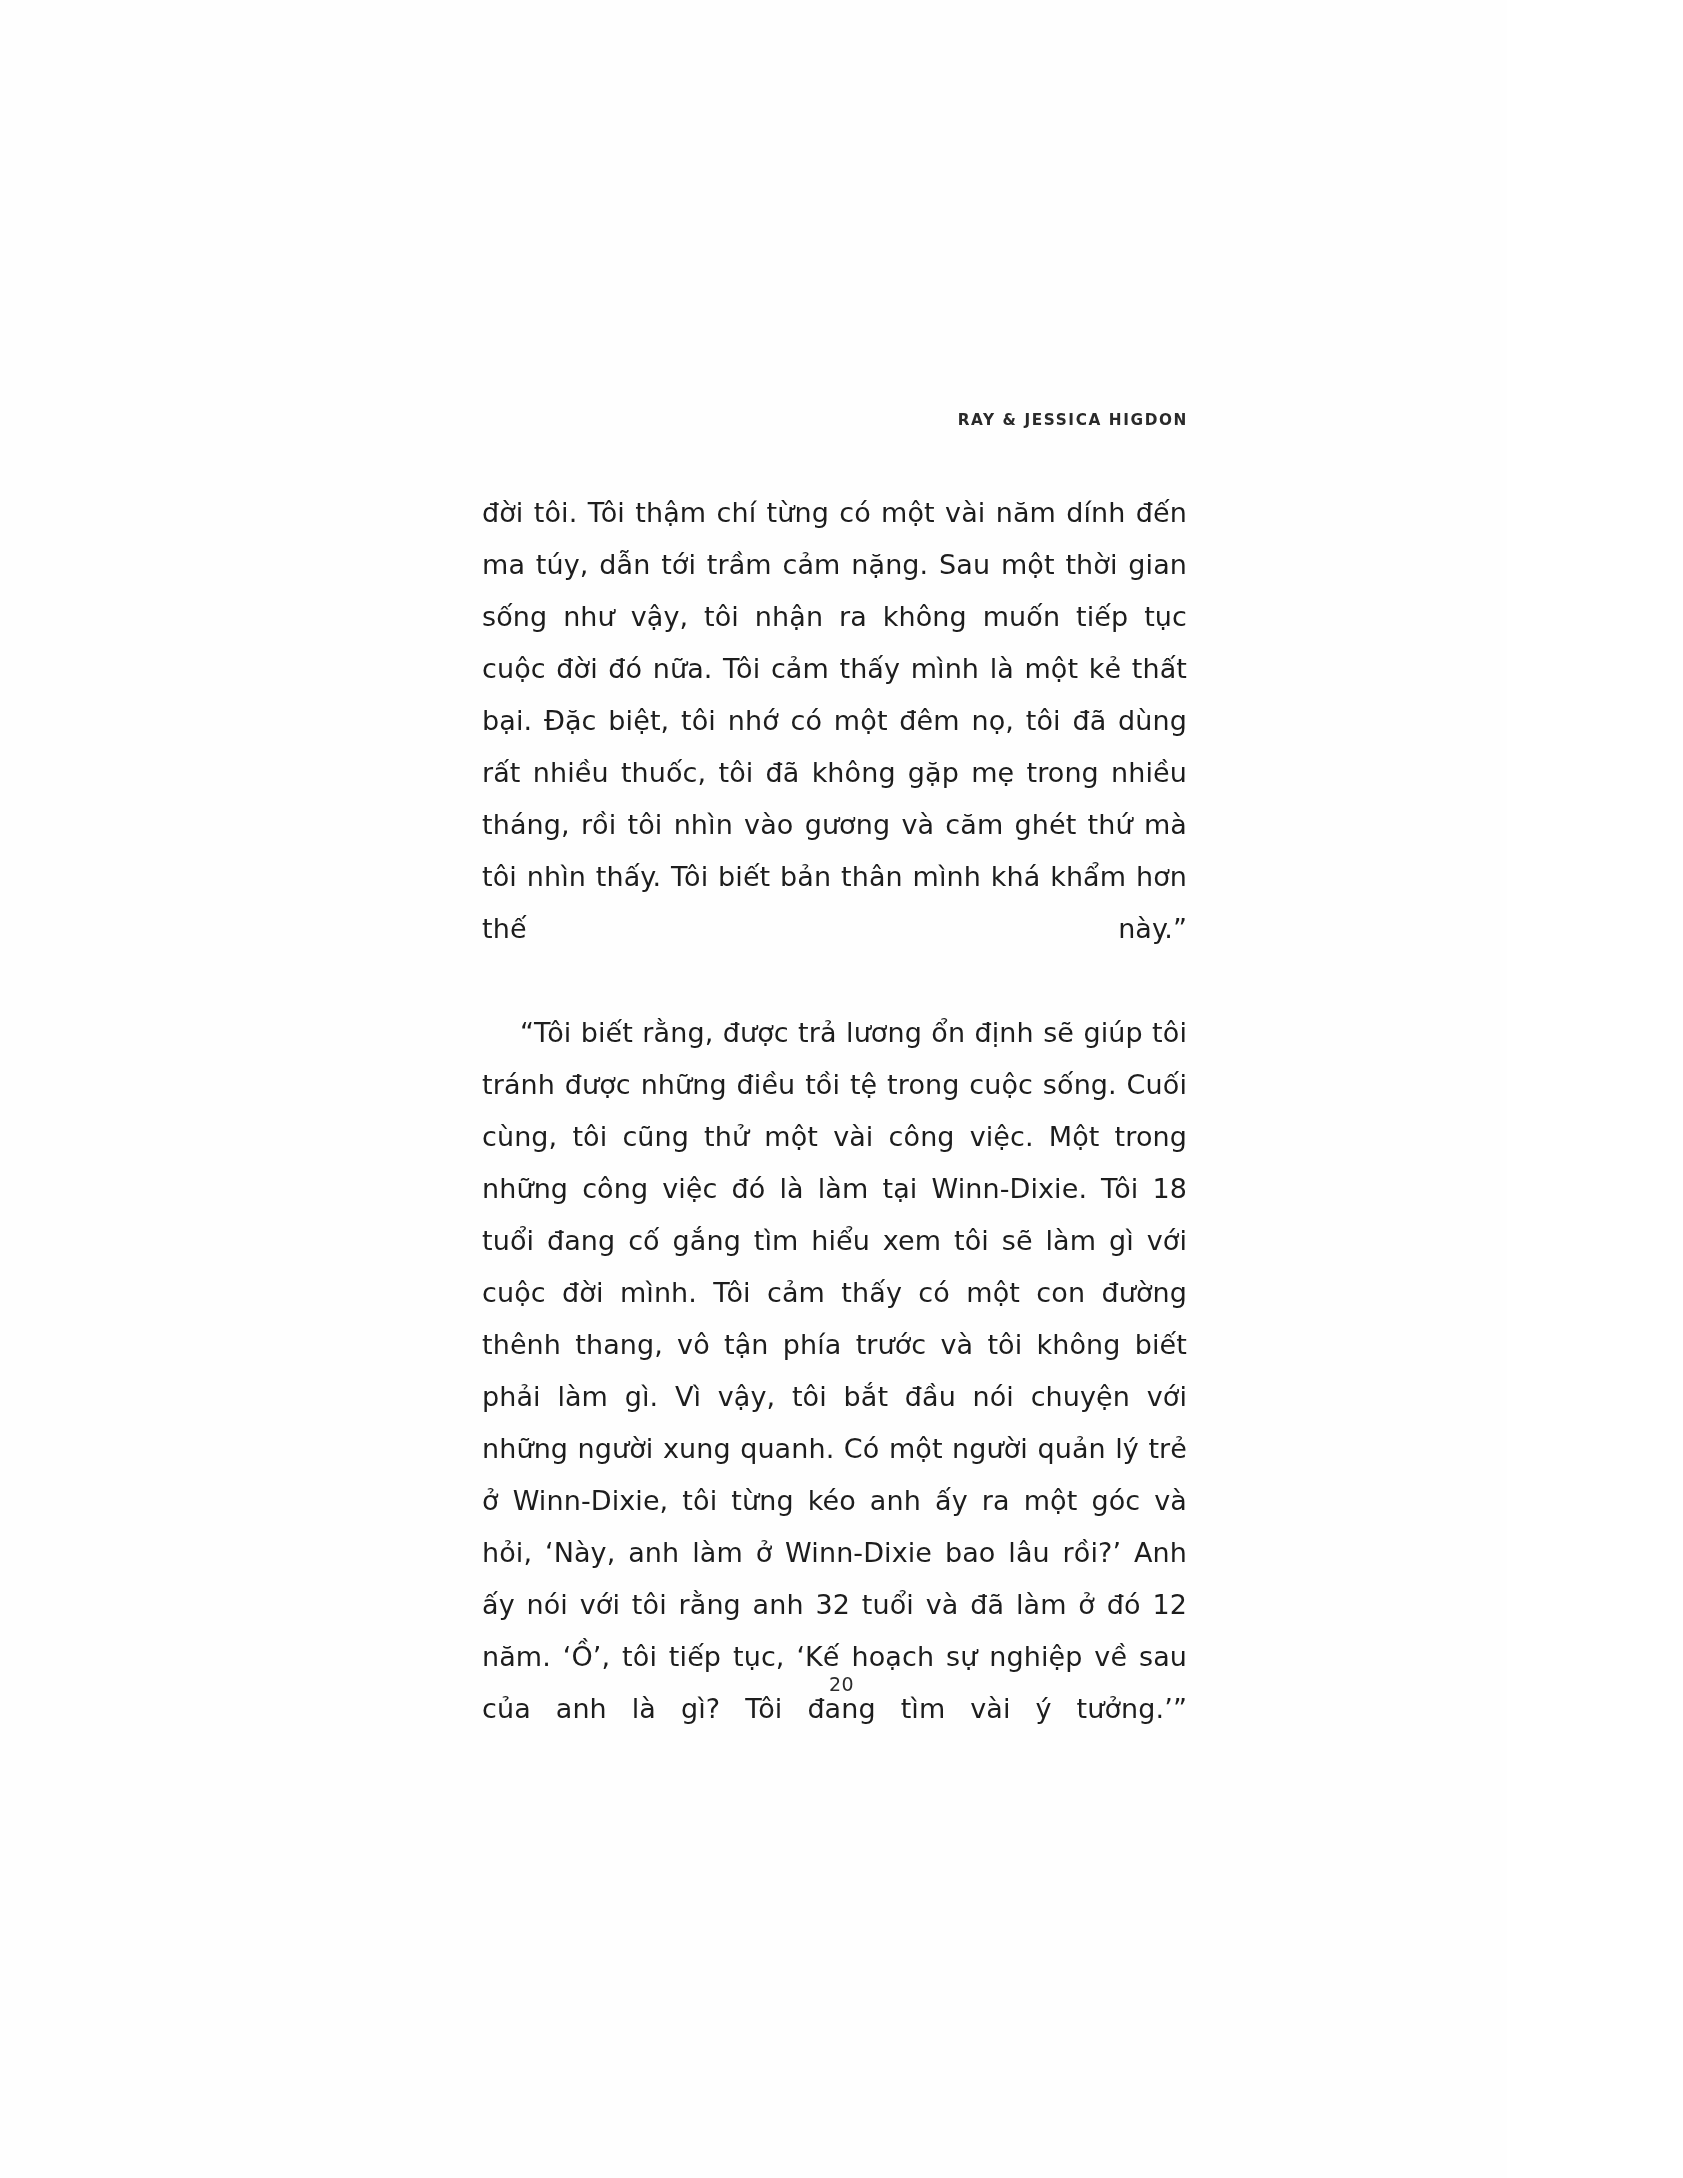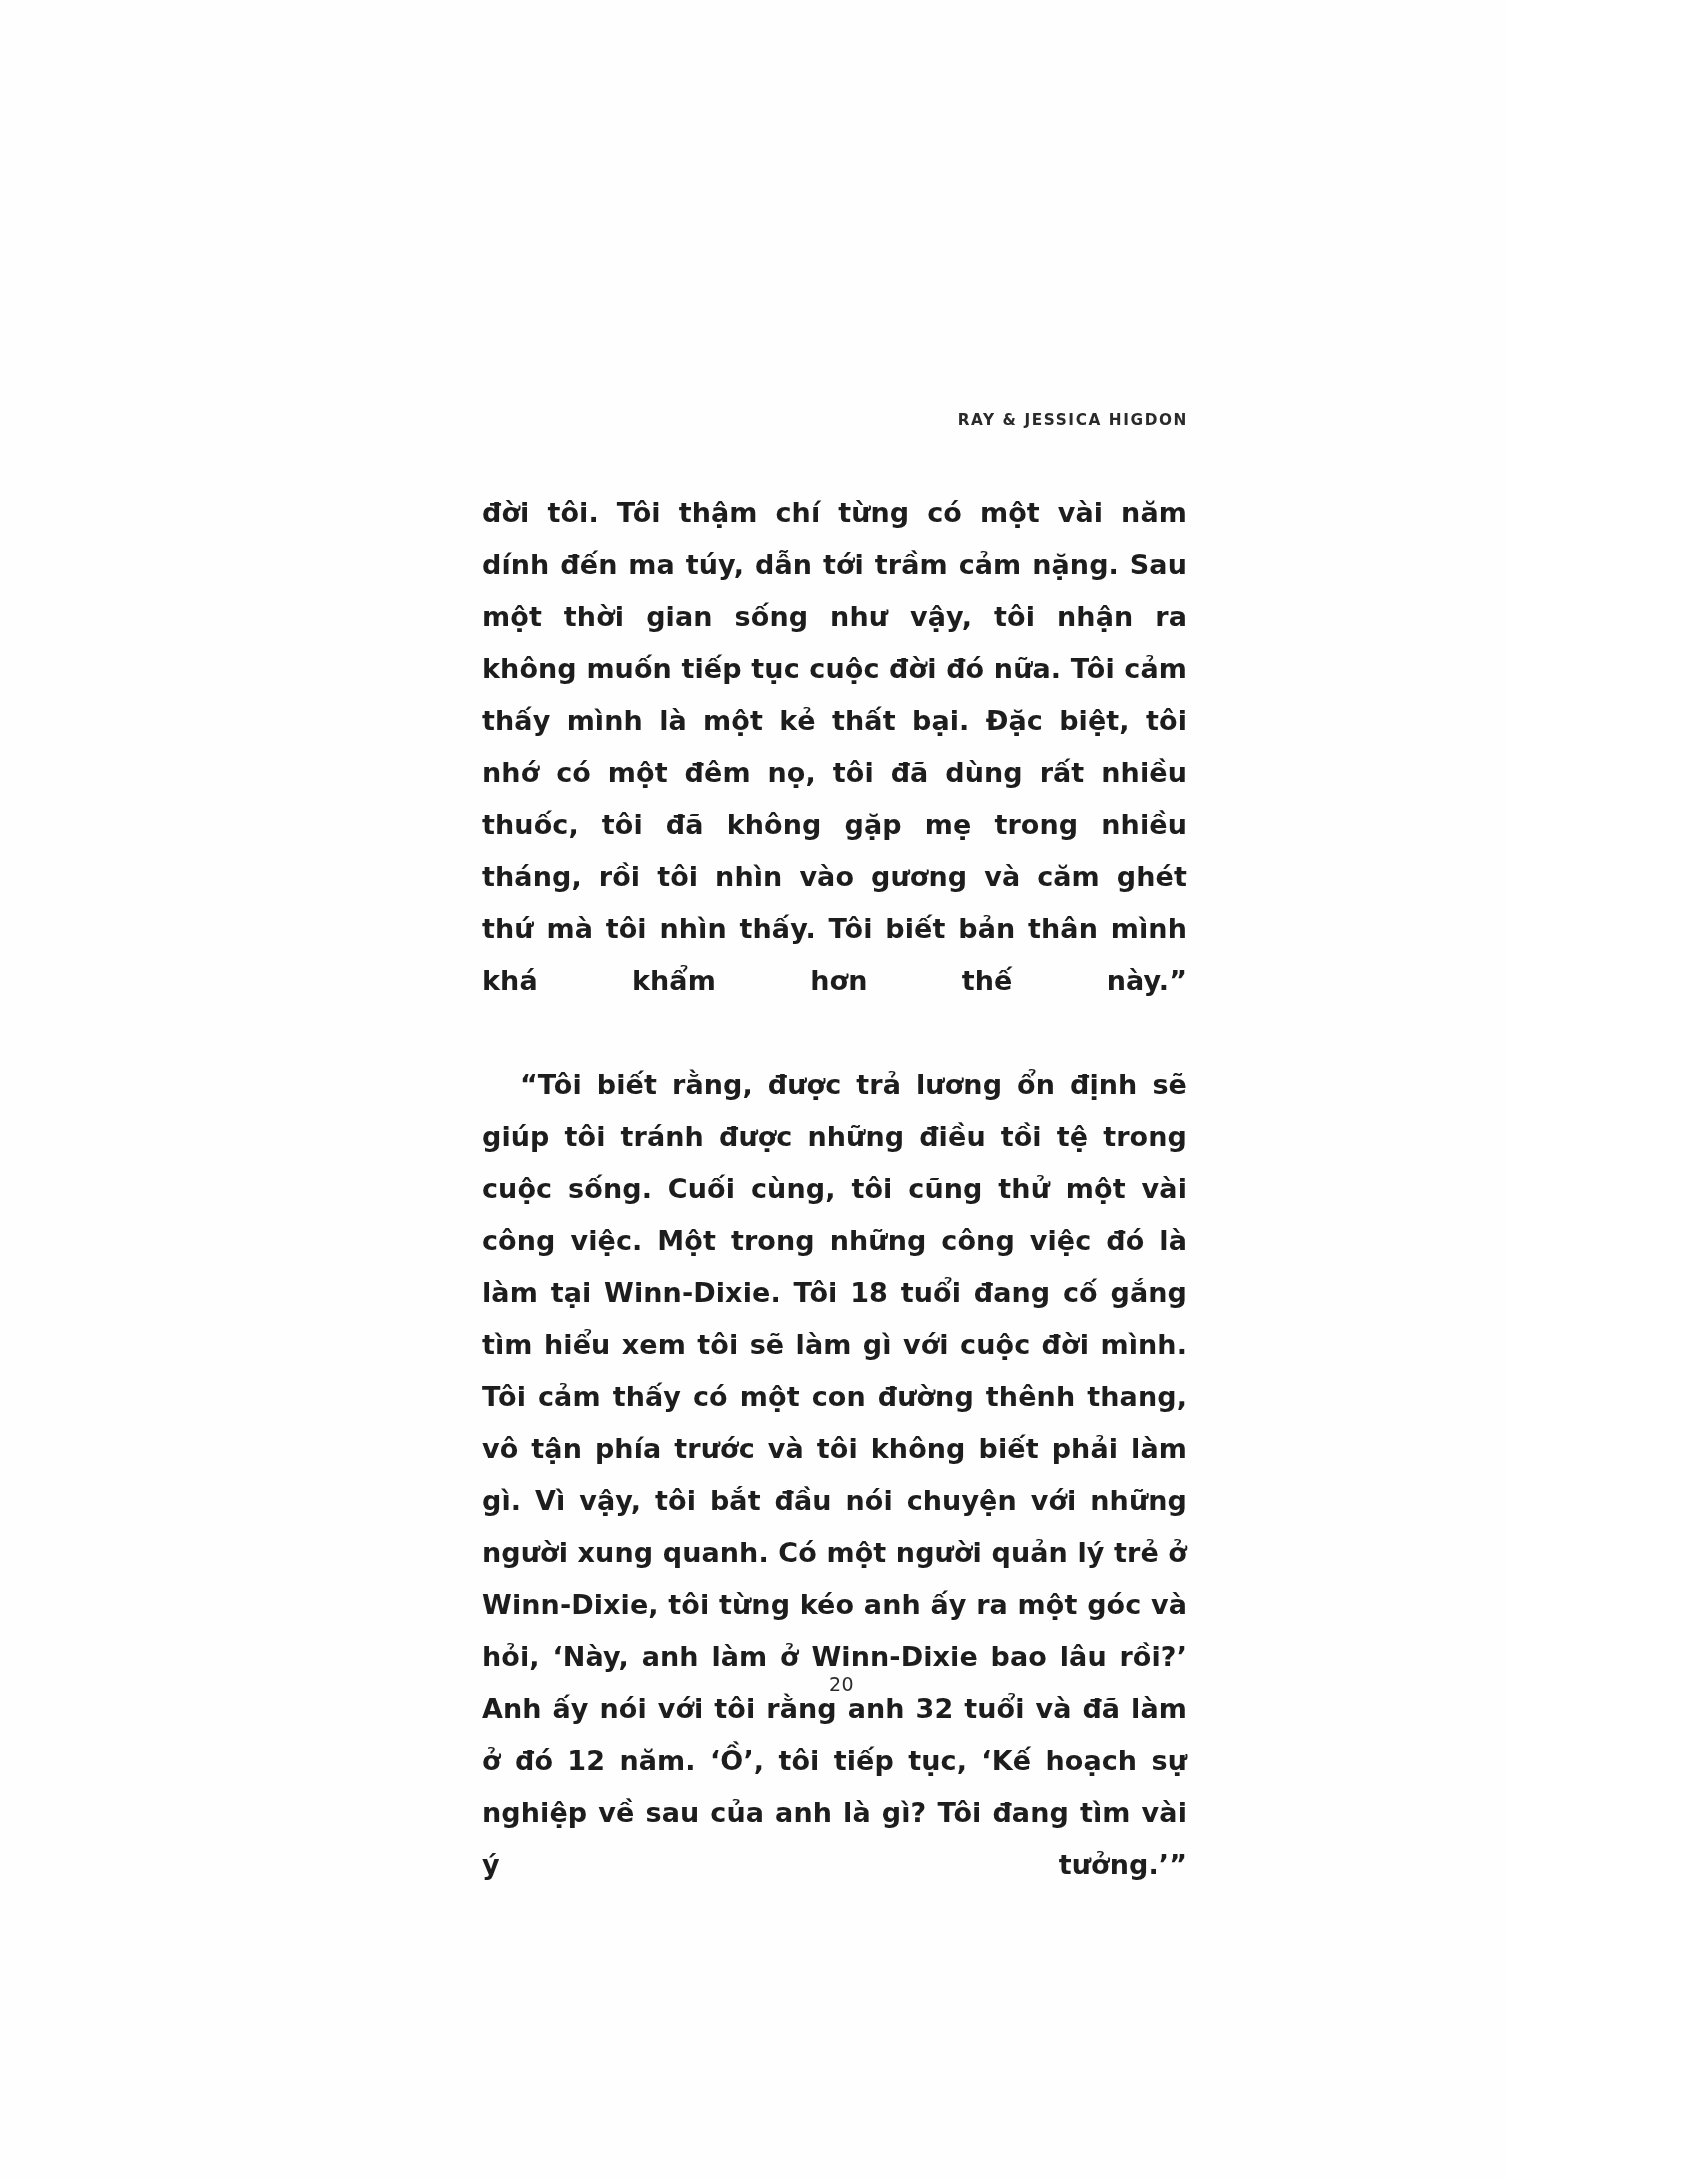--- a/index.html
+++ b/index.html
@@ -48,21 +48,21 @@
   .text-block {
     position: absolute;
     left: 482px;
     top: 487px;
     width: 705px;
   }
 
   .para {
     margin: 0;
     font-family: "DejaVu Sans", sans-serif;
-    font-weight: 700;
+    font-weight: 400;
     font-size: 27px;
     line-height: 52px;
     color: #1d1d1d;
     text-align: justify;
     text-justify: inter-word;
     letter-spacing: 0.1px;
   }
 
   .para.first {
     text-indent: 0;

